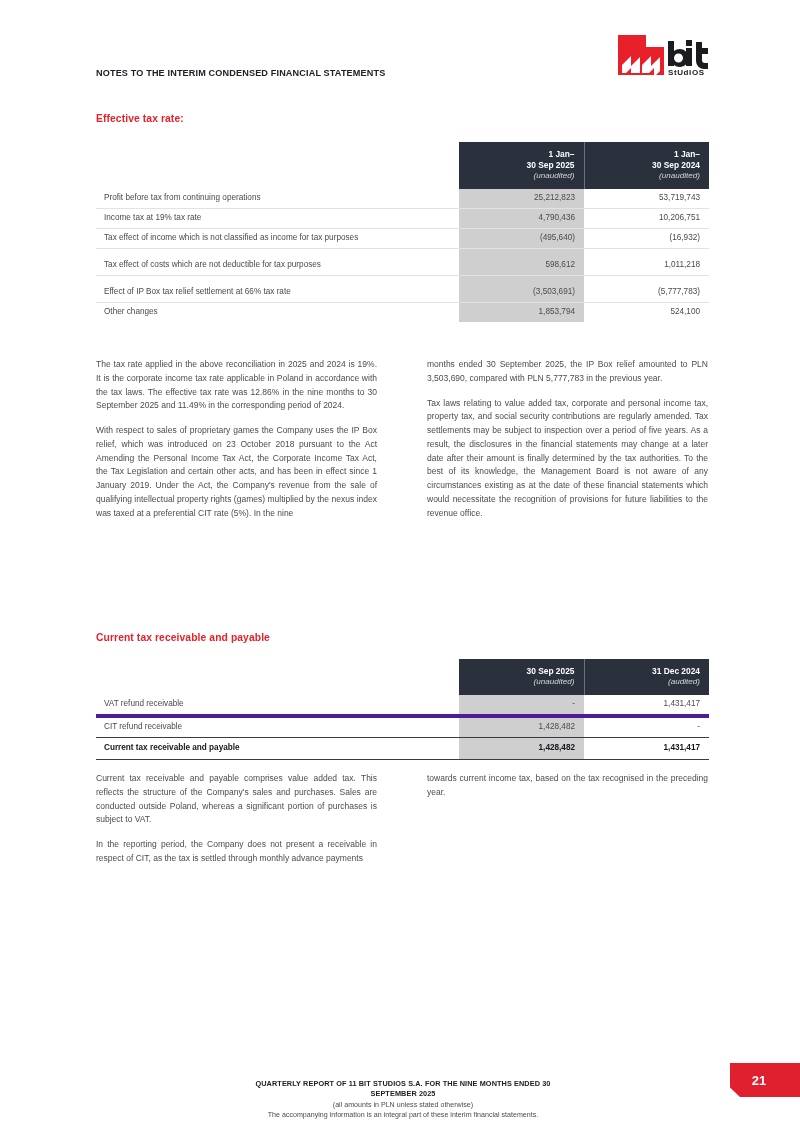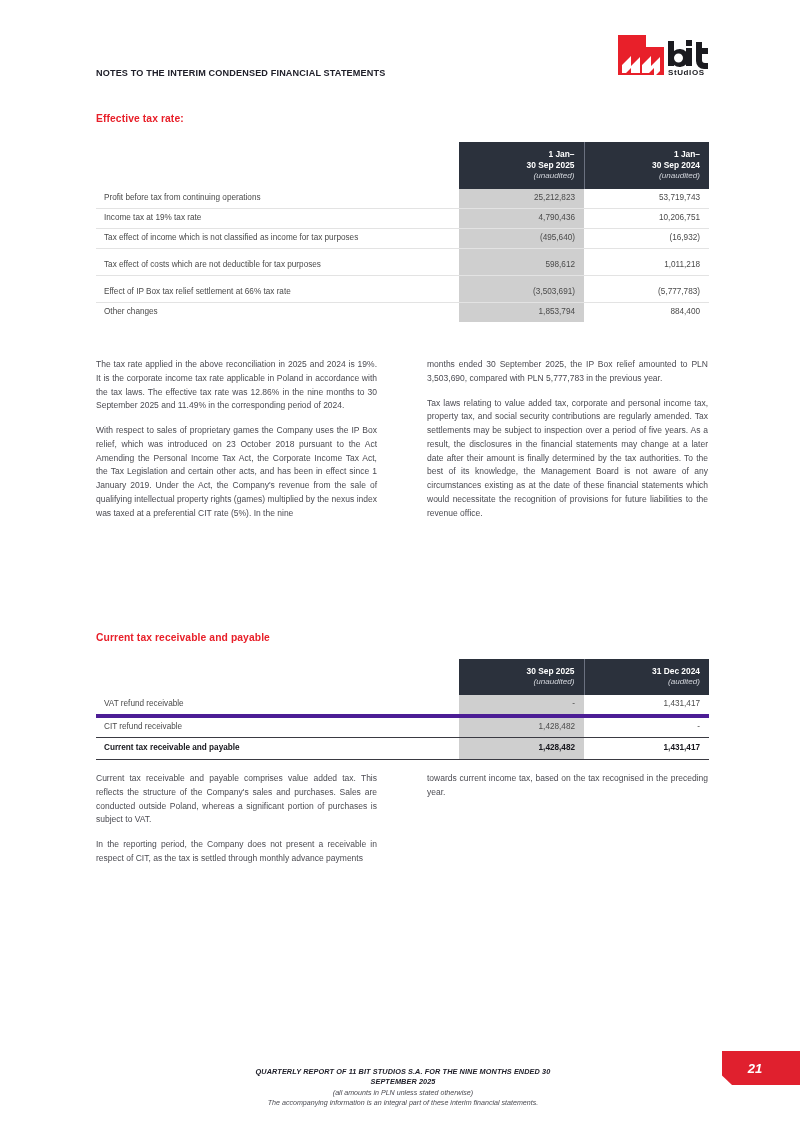--- a/index.html
+++ b/index.html
@@ -150,23 +150,22 @@
   #text-tax-left   { top: 358px; }
   #text-tax-right  { top: 358px; }
   #text-ctr-left   { top: 772px; }
   #text-ctr-right  { top: 772px; }
 
   
   .footer {
     position: absolute;
     left: 0;
     right: 0;
-    bottom: 22px;
+    bottom: 10px;
     text-align: center;
-    font-style: italic;
   }
   .footer-inner {
     width: 620px;
     margin: 0 auto;
     padding-left: 6px;
   }
   .footer-line-bold {
     font-size: 7.3px;
     font-weight: bold;
     color: #20202a;
@@ -175,21 +174,21 @@
   }
   .footer-line {
     font-size: 7.1px;
     color: #4b4b52;
     line-height: 1.5;
   }
   .page-badge {
     position: absolute;
     right: 0;
     bottom: 24px;
-    width: 78px;
+    width: 70px;
     height: 34px;
     background: #e0202e;
     color: #ffffff;
     font-size: 13px;
     font-weight: bold;
     display: flex;
     align-items: center;
     justify-content: center;
     padding-right: 12px;
     box-sizing: border-box;
@@ -265,21 +264,21 @@
         <td class="cell-val">1,011,218</td>
       </tr>
       <tr class="spaced">
         <td class="cell-label">Effect of IP Box tax relief settlement at 66% tax rate</td>
         <td class="cell-val hl">(3,503,691)</td>
         <td class="cell-val">(5,777,783)</td>
       </tr>
       <tr class="row-lastbefore-total">
         <td class="cell-label">Other changes</td>
         <td class="cell-val hl">1,853,794</td>
-        <td class="cell-val">884,400</td>
+        <td class="cell-val">524,100</td>
       </tr>
     </tbody>
   </table>
 
   <div class="body-text col-left" id="text-tax-left">
     <p>The tax rate applied in the above reconciliation in 2025 and 2024 is 19%. It is the corporate income tax rate applicable in Poland in accordance with the tax laws. The effective tax rate was 12.86% in the nine months to 30 September 2025 and 11.49% in the corresponding period of 2024.</p>
     <p>With respect to sales of proprietary games the Company uses the IP Box relief, which was introduced on 23 October 2018 pursuant to the Act Amending the Personal Income Tax Act, the Corporate Income Tax Act, the Tax Legislation and certain other acts, and has been in effect since 1 January 2019. Under the Act, the Company's revenue from the sale of qualifying intellectual property rights (games) multiplied by the nexus index was taxed at a preferential CIT rate (5%). In the nine</p>
   </div>
 
   <div class="body-text col-right" id="text-tax-right">

